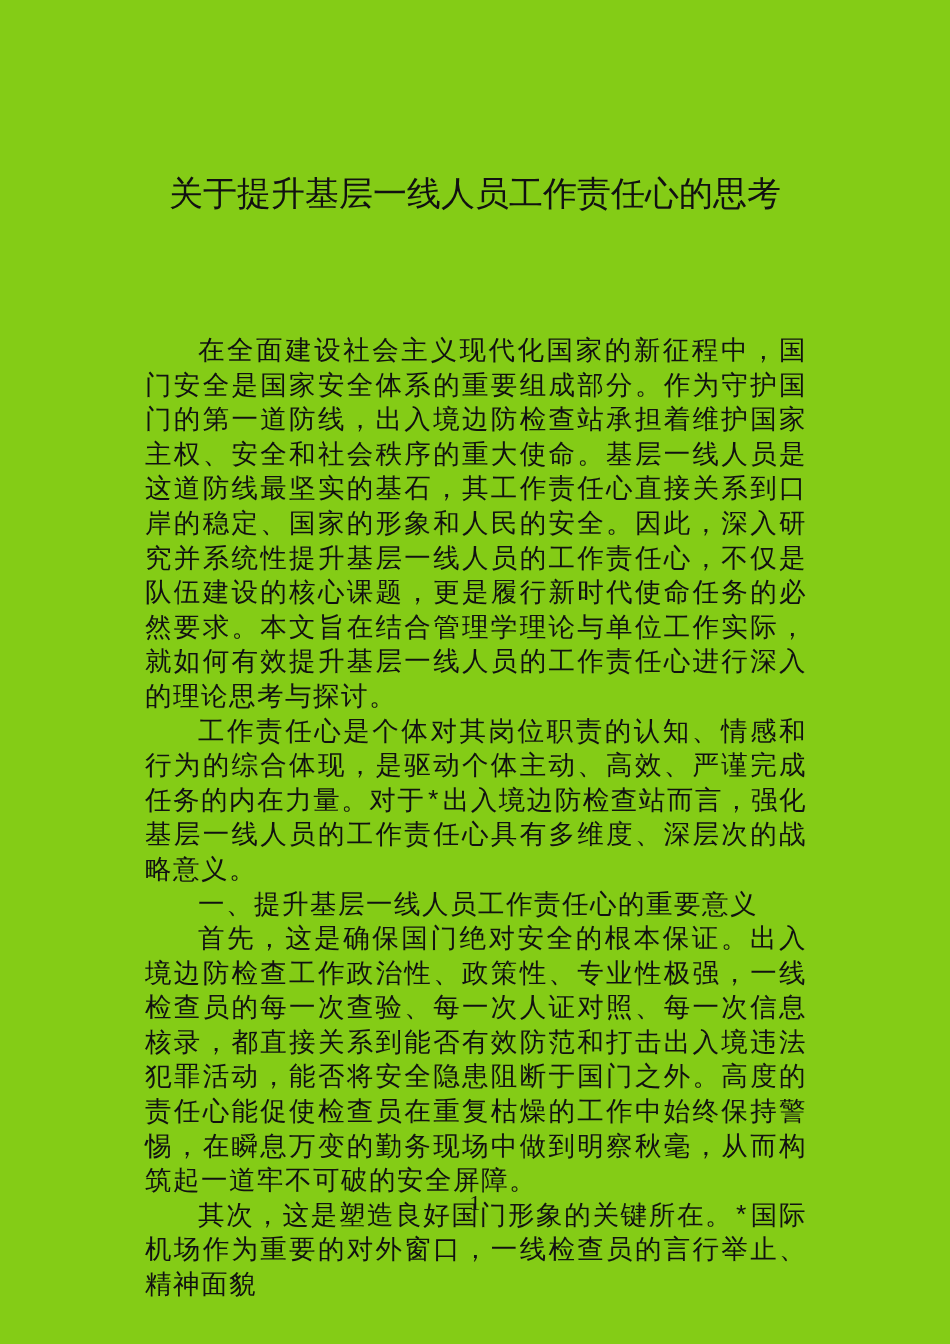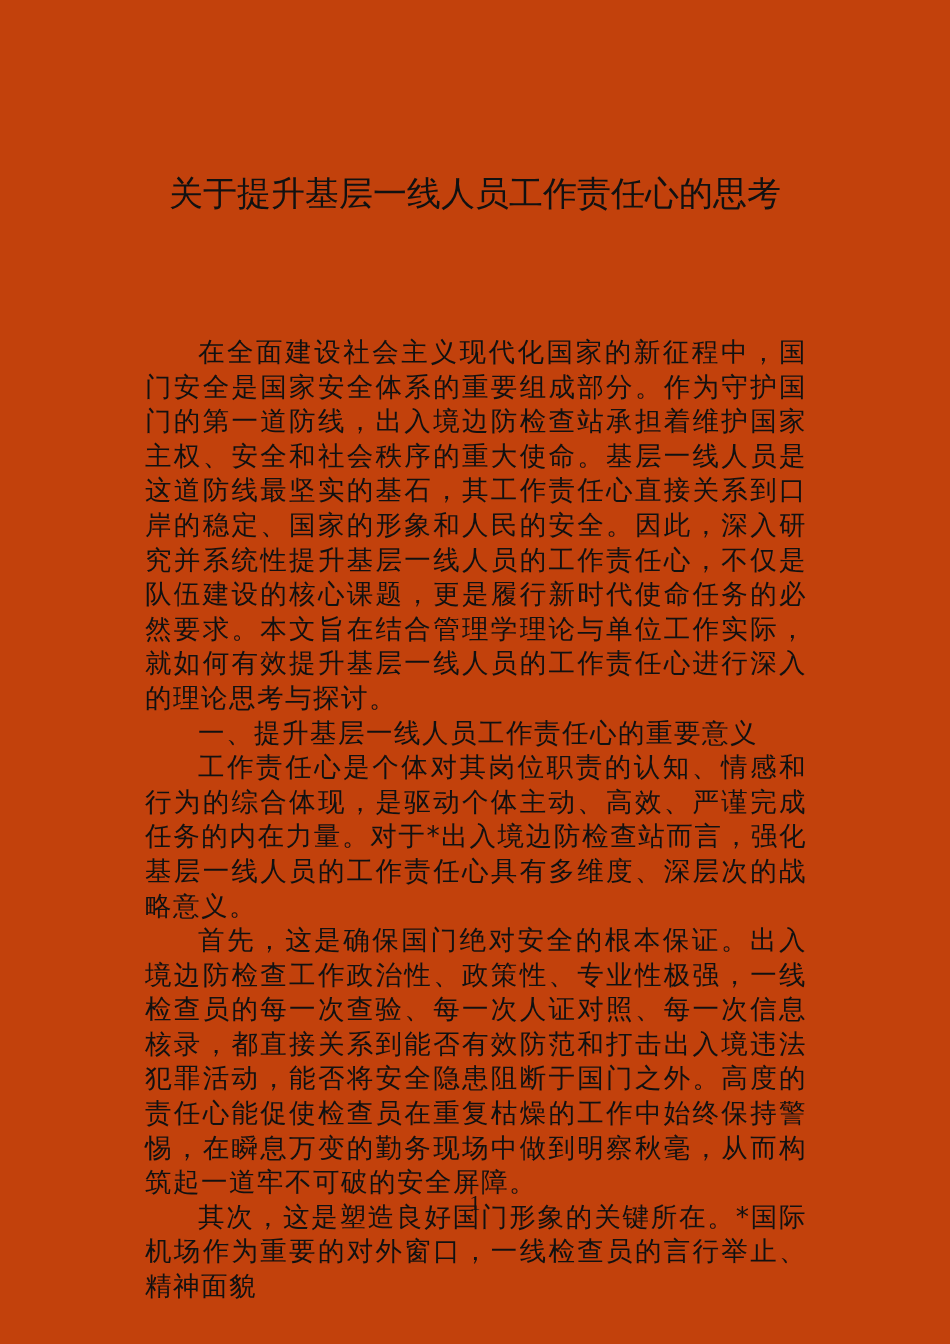--- a/index.html
+++ b/index.html
@@ -13,21 +13,21 @@
       position: relative;
       overflow: hidden;
       font-family: "DejaVu Sans", "Liberation Sans", sans-serif;
       color: #111111;
     }
     .page {
       position: absolute;
       left: 0; top: 0;
       width: 950px;
       height: 1344px;
-      background: #c2410c;
+      background: #84cc16;
     }
     .title {
       position: absolute;
       left: 145px;
       width: 660px;
       top: 172px;
       text-align: center;
       font-size: 34px;
       line-height: 43px;
       letter-spacing: 0px;
@@ -38,20 +38,21 @@
     .body {
       position: absolute;
       left: 145px;
       top: 335px;
       width: 662px;
       font-size: 26.5px;
       line-height: 34.6px;
       letter-spacing: 1.5px;
       text-align: justify;
       text-justify: inter-character;
+      font-family: Liberation Mono, monospace;
     }
     .body p {
       margin: 0;
       text-indent: 2em;
       word-break: break-all;
     }
     .page-number {
       position: absolute;
       left: 0;
       width: 950px;
@@ -66,21 +67,21 @@
 <body>
 
 <div class="page">
 
   <h1 class="title">
     <span>关于提升基层一线人员工作责任心的思考</span>
   </h1>
 
   <div class="body">
     <p>在全面建设社会主义现代化国家的新征程中，国门安全是国家安全体系的重要组成部分。作为守护国门的第一道防线，出入境边防检查站承担着维护国家主权、安全和社会秩序的重大使命。基层一线人员是这道防线最坚实的基石，其工作责任心直接关系到口岸的稳定、国家的形象和人民的安全。因此，深入研究并系统性提升基层一线人员的工作责任心，不仅是队伍建设的核心课题，更是履行新时代使命任务的必然要求。本文旨在结合管理学理论与单位工作实际，就如何有效提升基层一线人员的工作责任心进行深入的理论思考与探讨。</p>
+    <p>工作责任心是个体对其岗位职责的认知、情感和行为的综合体现，是驱动个体主动、高效、严谨完成任务的内在力量。对于*出入境边防检查站而言，强化基层一线人员的工作责任心具有多维度、深层次的战略意义。</p>
     <p>一、提升基层一线人员工作责任心的重要意义</p>
-    <p>工作责任心是个体对其岗位职责的认知、情感和行为的综合体现，是驱动个体主动、高效、严谨完成任务的内在力量。对于*出入境边防检查站而言，强化基层一线人员的工作责任心具有多维度、深层次的战略意义。</p>
     <p>首先，这是确保国门绝对安全的根本保证。出入境边防检查工作政治性、政策性、专业性极强，一线检查员的每一次查验、每一次人证对照、每一次信息核录，都直接关系到能否有效防范和打击出入境违法犯罪活动，能否将安全隐患阻断于国门之外。高度的责任心能促使检查员在重复枯燥的工作中始终保持警惕，在瞬息万变的勤务现场中做到明察秋毫，从而构筑起一道牢不可破的安全屏障。</p>
     <p>其次，这是塑造良好国门形象的关键所在。*国际机场作为重要的对外窗口，一线检查员的言行举止、精神面貌</p>
   </div>
 
   <div class="page-number">1</div>
 
 </div>
 
 </body></html>

